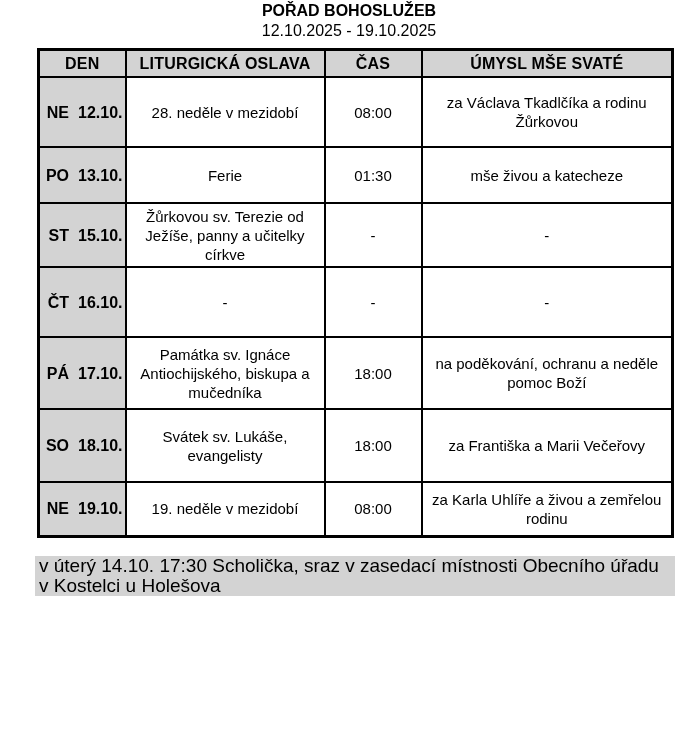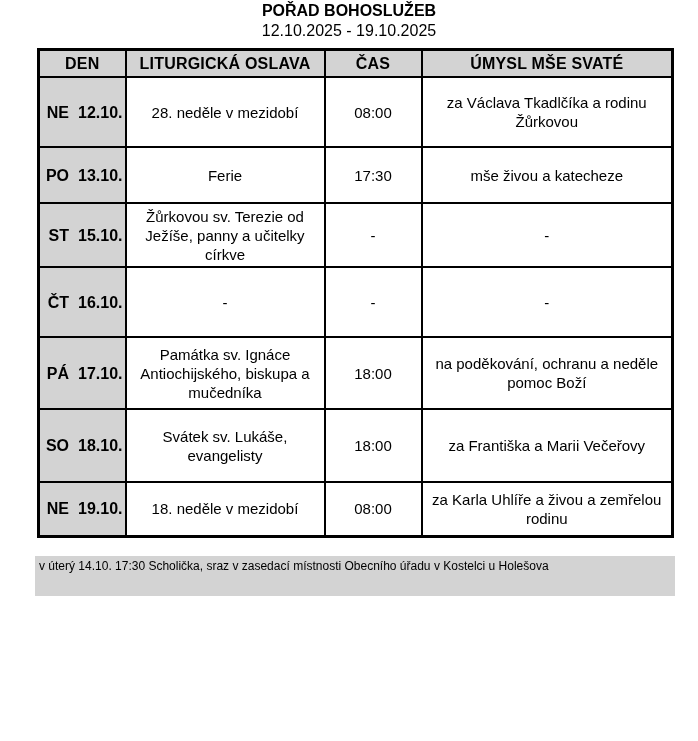--- a/index.html
+++ b/index.html
@@ -78,21 +78,21 @@
   tbody tr:nth-child(4) { height: 70px; }
   tbody tr:nth-child(5) { height: 72px; }
   tbody tr:nth-child(6) { height: 73px; }
   tbody tr:nth-child(7) { height: 54px; }
   tbody tr:nth-child(8) { height: 68px; }
 
   .footer-note {
     margin: 18px 0 0 35px;
     width: 632px;
     background: var(--footer-bg, #d3d3d3);
-    font-size: 12px;
+    font-size: 19px;
     line-height: 20px;
     padding: 0 4px;
     min-height: 40px;
     box-sizing: content-box;
     text-align: left;
   }
 </style>
 </head>
 <body>
 
@@ -121,21 +121,21 @@
     <tbody>
       <tr>
         <td class="day"><span class="abbr">NE</span><span class="date">12.10.</span></td>
         <td>28. neděle v mezidobí</td>
         <td>08:00</td>
         <td>za Václava Tkadlčíka a rodinu Žůrkovou</td>
       </tr>
       <tr>
         <td class="day"><span class="abbr">PO</span><span class="date">13.10.</span></td>
         <td>Ferie</td>
-        <td>17:30</td>
+        <td>01:30</td>
         <td>mše živou a katecheze</td>
       </tr>
       <tr>
         <td class="day"><span class="abbr">ST</span><span class="date">15.10.</span></td>
         <td>Žůrkovou sv. Terezie od Ježíše, panny a učitelky církve</td>
         <td>-</td>
         <td>-</td>
       </tr>
       <tr>
         <td class="day"><span class="abbr">ČT</span><span class="date">16.10.</span></td>
@@ -150,21 +150,21 @@
         <td>na poděkování, ochranu a neděle pomoc Boží</td>
       </tr>
       <tr>
         <td class="day"><span class="abbr">SO</span><span class="date">18.10.</span></td>
         <td>Svátek sv. Lukáše, evangelisty</td>
         <td>18:00</td>
         <td>za Františka a Marii Večeřovy</td>
       </tr>
       <tr>
         <td class="day"><span class="abbr">NE</span><span class="date">19.10.</span></td>
-        <td>18. neděle v mezidobí</td>
+        <td>19. neděle v mezidobí</td>
         <td>08:00</td>
         <td>za Karla Uhlíře a živou a zemřelou rodinu</td>
       </tr>
     </tbody>
   </table>
 
   <div class="footer-note">v úterý 14.10. 17:30 Scholička, sraz v zasedací místnosti Obecního úřadu v Kostelci u Holešova</div>
 
 </div>
 

